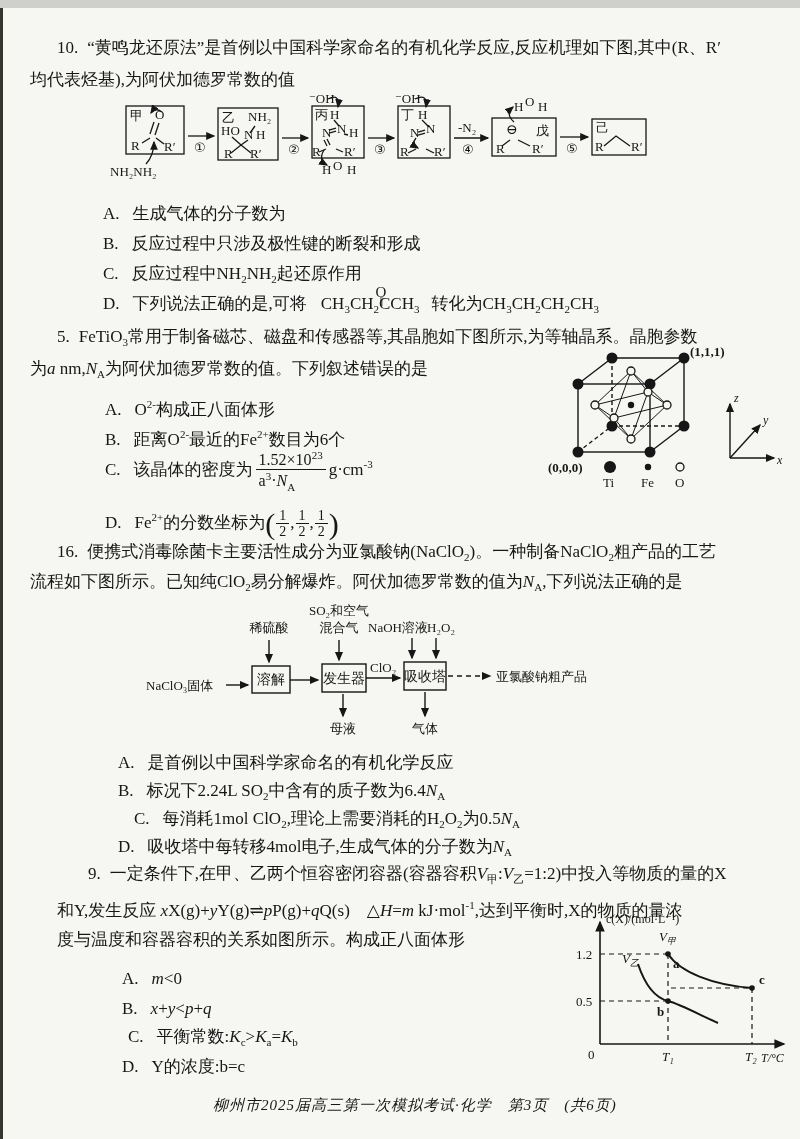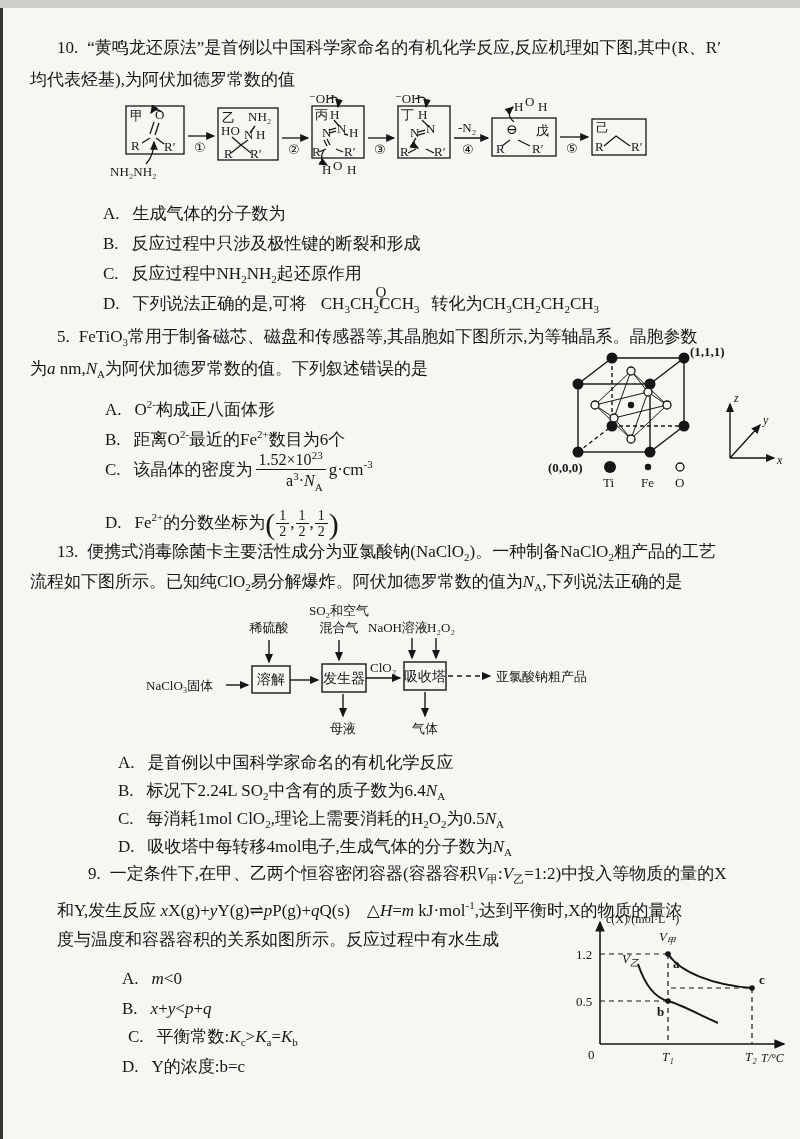--- a/index.html
+++ b/index.html
@@ -10,21 +10,21 @@
   }
   .edge-left{position:absolute;left:0;top:0;width:3px;height:100%;background:#35352f;}
   .line{position:absolute;font-size:17px;line-height:25px;white-space:nowrap;}
   .qnum{display:inline-block;margin-right:9px;}
   .opt{position:absolute;font-size:17px;line-height:25px;white-space:nowrap;}
   .opt-label{display:inline-block;margin-right:13px;}
   sub{font-size:11px;}
   sup{font-size:11px;}
   i{font-style:italic;}
   
-  .frac{display:inline-block;vertical-align:middle;text-align:right;line-height:1.12;font-size:16px;margin:0 3px;}
+  .frac{display:inline-block;vertical-align:middle;text-align:left;line-height:1.12;font-size:16px;margin:0 3px;}
   .frac .fn{display:block;border-bottom:1.4px solid #161616;padding:0 3px;}
   .frac .fd{display:block;padding:0 3px;}
   .frac.half{font-size:14px;margin:0 1px;}
   .bigp{font-size:30px;vertical-align:middle;line-height:0;}
   
   .ketone{display:inline-block;position:relative;margin:0 12px 0 14px;vertical-align:baseline;}
   .k-ab{position:absolute;left:61%;bottom:15px;transform:translateX(-50%);
         text-align:center;line-height:10px;font-size:15px;}
   .k-ab .k-o{display:block;font-size:15px;}
   .k-ab .k-b{display:block;font-size:12px;letter-spacing:-1px;}
@@ -268,21 +268,21 @@
     <div class="opt" style="left:105px;top:441px">
       <span class="opt-label">C.</span><span>该晶体的密度为<span class="frac"><span class="fn">1.52×10<sup>23</sup></span><span class="fd">a<sup>3</sup>·<i>N</i><sub>A</sub></span></span>g·cm<sup>-3</sup></span>
     </div>
     <div class="opt" style="left:105px;top:497px">
       <span class="opt-label">D.</span><span>Fe<sup>2+</sup>的分数坐标为<span class="bigp">(</span><span class="frac half"><span class="fn">1</span><span class="fd">2</span></span>,<span class="frac half"><span class="fn">1</span><span class="fd">2</span></span>,<span class="frac half"><span class="fn">1</span><span class="fd">2</span></span><span class="bigp">)</span></span>
     </div>
   </div>
 
   <div>
     <div class="line" style="left:57px;top:531px">
-      <span class="qnum">13.</span><span>便携式消毒除菌卡主要活性成分为亚氯酸钠(NaClO<sub>2</sub>)。一种制备NaClO<sub>2</sub>粗产品的工艺</span>
+      <span class="qnum">16.</span><span>便携式消毒除菌卡主要活性成分为亚氯酸钠(NaClO<sub>2</sub>)。一种制备NaClO<sub>2</sub>粗产品的工艺</span>
     </div>
     <div class="line" style="left:30px;top:561px">
       <span>流程如下图所示。已知纯ClO<sub>2</sub>易分解爆炸。阿伏加德罗常数的值为<i>N</i><sub>A</sub>,下列说法正确的是</span>
     </div>
 
     <svg style="left:140px;top:592px" width="622" height="138" viewBox="0 0 622 138">
       <defs>
         <marker id="ah3" markerWidth="8" markerHeight="8" refX="6" refY="3" orient="auto">
             <path d="M0,0 L7,3 L0,6 Z" fill="#161616"></path>
           </marker>
@@ -318,37 +318,37 @@
         <text x="356" y="81">亚氯酸钠粗产品</text>
       </g>
     </svg>
 
     <div class="opt" style="left:118px;top:742px">
       <span class="opt-label">A.</span><span>是首例以中国科学家命名的有机化学反应</span>
     </div>
     <div class="opt" style="left:118px;top:770px">
       <span class="opt-label">B.</span><span>标况下2.24L SO<sub>2</sub>中含有的质子数为6.4<i>N</i><sub>A</sub></span>
     </div>
-    <div class="opt" style="left:118px;top:798px">
+    <div class="opt" style="left:134px;top:798px">
       <span class="opt-label">C.</span><span>每消耗1mol ClO<sub>2</sub>,理论上需要消耗的H<sub>2</sub>O<sub>2</sub>为0.5<i>N</i><sub>A</sub></span>
     </div>
     <div class="opt" style="left:118px;top:826px">
       <span class="opt-label">D.</span><span>吸收塔中每转移4mol电子,生成气体的分子数为<i>N</i><sub>A</sub></span>
     </div>
   </div>
 
   <div>
     <div class="line" style="left:88px;top:853px">
       <span class="qnum">9.</span><span>一定条件下,在甲、乙两个恒容密闭容器(容器容积<i>V</i><sub>甲</sub>:<i>V</i><sub>乙</sub>=1:2)中投入等物质的量的X</span>
     </div>
     <div class="line" style="left:57px;top:885px">
       <span>和Y,发生反应 <i>x</i>X(g)+<i>y</i>Y(g)⇌<i>p</i>P(g)+<i>q</i>Q(s)　△<i>H</i>=<i>m</i> kJ·mol<sup>-1</sup>,达到平衡时,X的物质的量浓</span>
     </div>
     <div class="line" style="left:57px;top:919px">
-      <span>度与温度和容器容积的关系如图所示。反应过程中有水生成</span>
+      <span>度与温度和容器容积的关系如图所示。构成正八面体形</span>
     </div>
 
     <svg style="left:568px;top:898px" width="230" height="168" viewBox="0 0 230 168">
       <defs>
         <marker id="ah4" markerWidth="8" markerHeight="8" refX="6" refY="3" orient="auto">
             <path d="M0,0 L7,3 L0,6 Z" fill="#161616"></path>
           </marker>
       </defs>
       <g stroke="#161616" stroke-width="1.6" fill="none">
         <line x1="32" y1="138" x2="32" y2="16" marker-end="url(#ah4)"></line>
@@ -391,13 +391,14 @@
       <span class="opt-label">B.</span><span><i>x</i>+<i>y</i>&lt;<i>p</i>+<i>q</i></span>
     </div>
     <div class="opt" style="left:128px;top:1016px">
       <span class="opt-label">C.</span><span>平衡常数:<i>K</i><sub>c</sub>&gt;<i>K</i><sub>a</sub>=<i>K</i><sub>b</sub></span>
     </div>
     <div class="opt" style="left:122px;top:1046px">
       <span class="opt-label">D.</span><span>Y的浓度:b=c</span>
     </div>
   </div>
 
+  <div class="footer" style="left:213px;top:1088px">柳州市2025届高三第一次模拟考试·化学　第3页　(共6页)</div>
 </div>
 
 </body></html>

